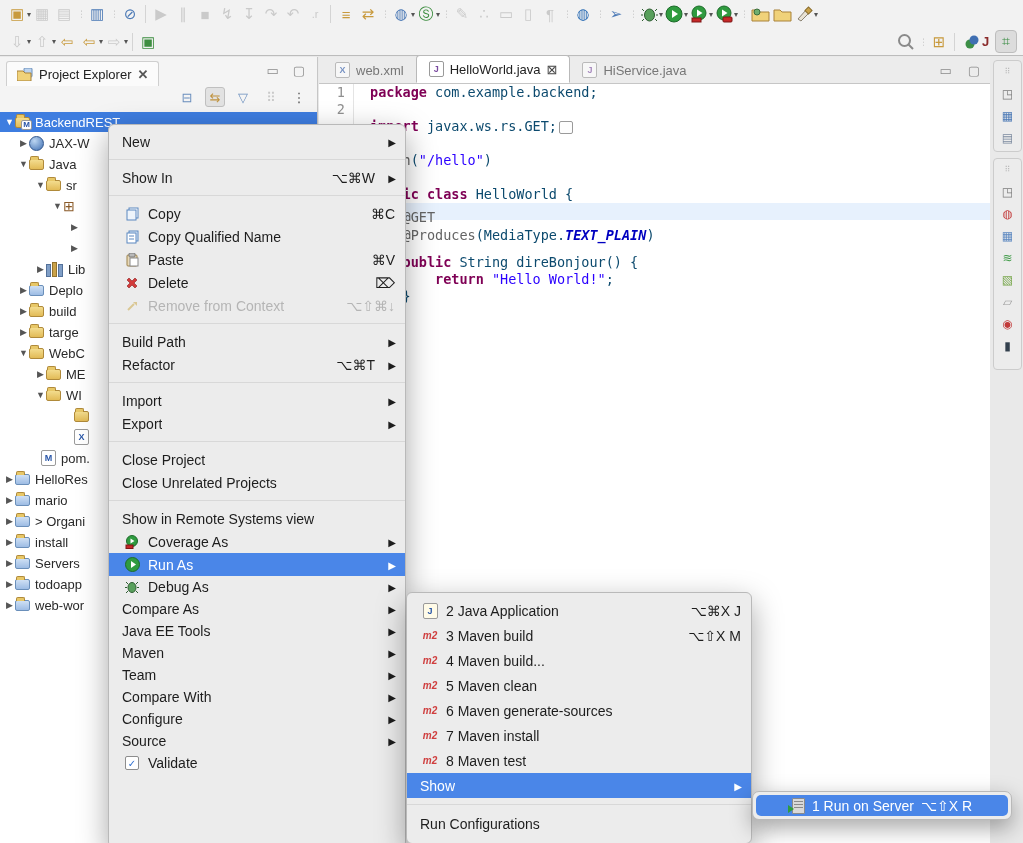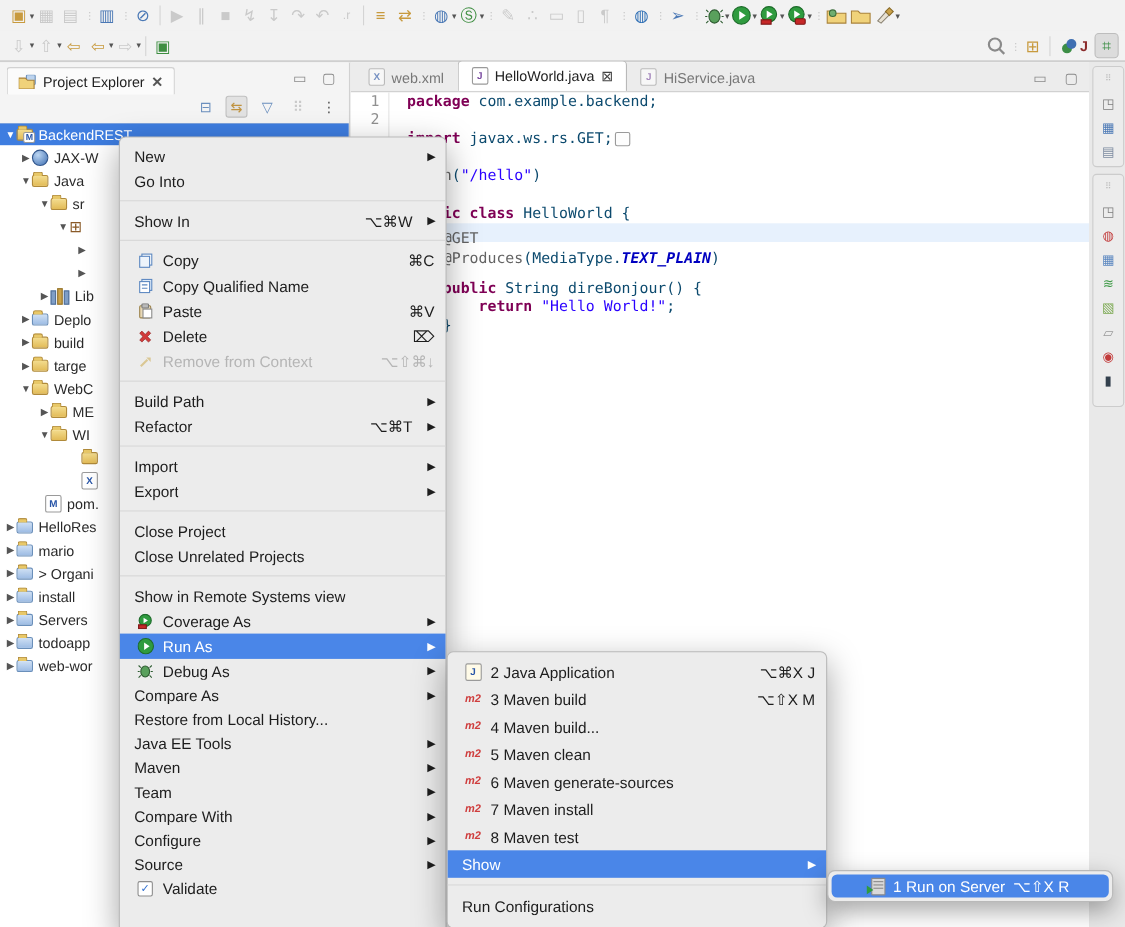--- a/index.html
+++ b/index.html
@@ -325,23 +325,20 @@
   <span class="rbi" style="color:#9a9a9a">▱</span>
   <span class="rbi" style="color:#c23a3a">◉</span>
   <span class="rbi" style="color:#33404d">▮</span>
 </div>
 
 <div class="menu" style="left:108px;top:124px;width:298px;height:724px">
   <div class="mi">
       <span class="lab">New</span>
       <span class="sub">▶</span>
     </div>
-  <div class="mi">
-      <span class="lab">Go Into</span>
-    </div>
   <div class="msep"></div>
   <div class="mi">
       <span class="lab">Show In</span>
       <span class="sc withsub">⌥⌘W</span>
       <span class="sub">▶</span>
     </div>
   <div class="msep"></div>
   <div class="mi">
       <span class="mic">
         <svg width="13" height="14" viewBox="0 0 13 14">
@@ -450,23 +447,20 @@
           <ellipse cx="7" cy="7.5" rx="4" ry="5" fill="#59a05c" stroke="#2e5c31"></ellipse>
           <path d="M3 4 L1 2 M11 4 L13 2 M2 7.5 H0 M14 7.5 H12 M3 11 L1 13 M11 11 L13 13" stroke="#2e5c31"></path>
         </svg>
       </span>
       <span class="lab">Debug As</span>
       <span class="sub">▶</span>
     </div>
   <div class="mi c2">
       <span class="lab">Compare As</span>
       <span class="sub">▶</span>
-    </div>
-  <div class="mi c2">
-      <span class="lab">Restore from Local History...</span>
     </div>
   <div class="mi c2">
       <span class="lab">Java EE Tools</span>
       <span class="sub">▶</span>
     </div>
   <div class="mi c2">
       <span class="lab">Maven</span>
       <span class="sub">▶</span>
     </div>
   <div class="mi c2">

